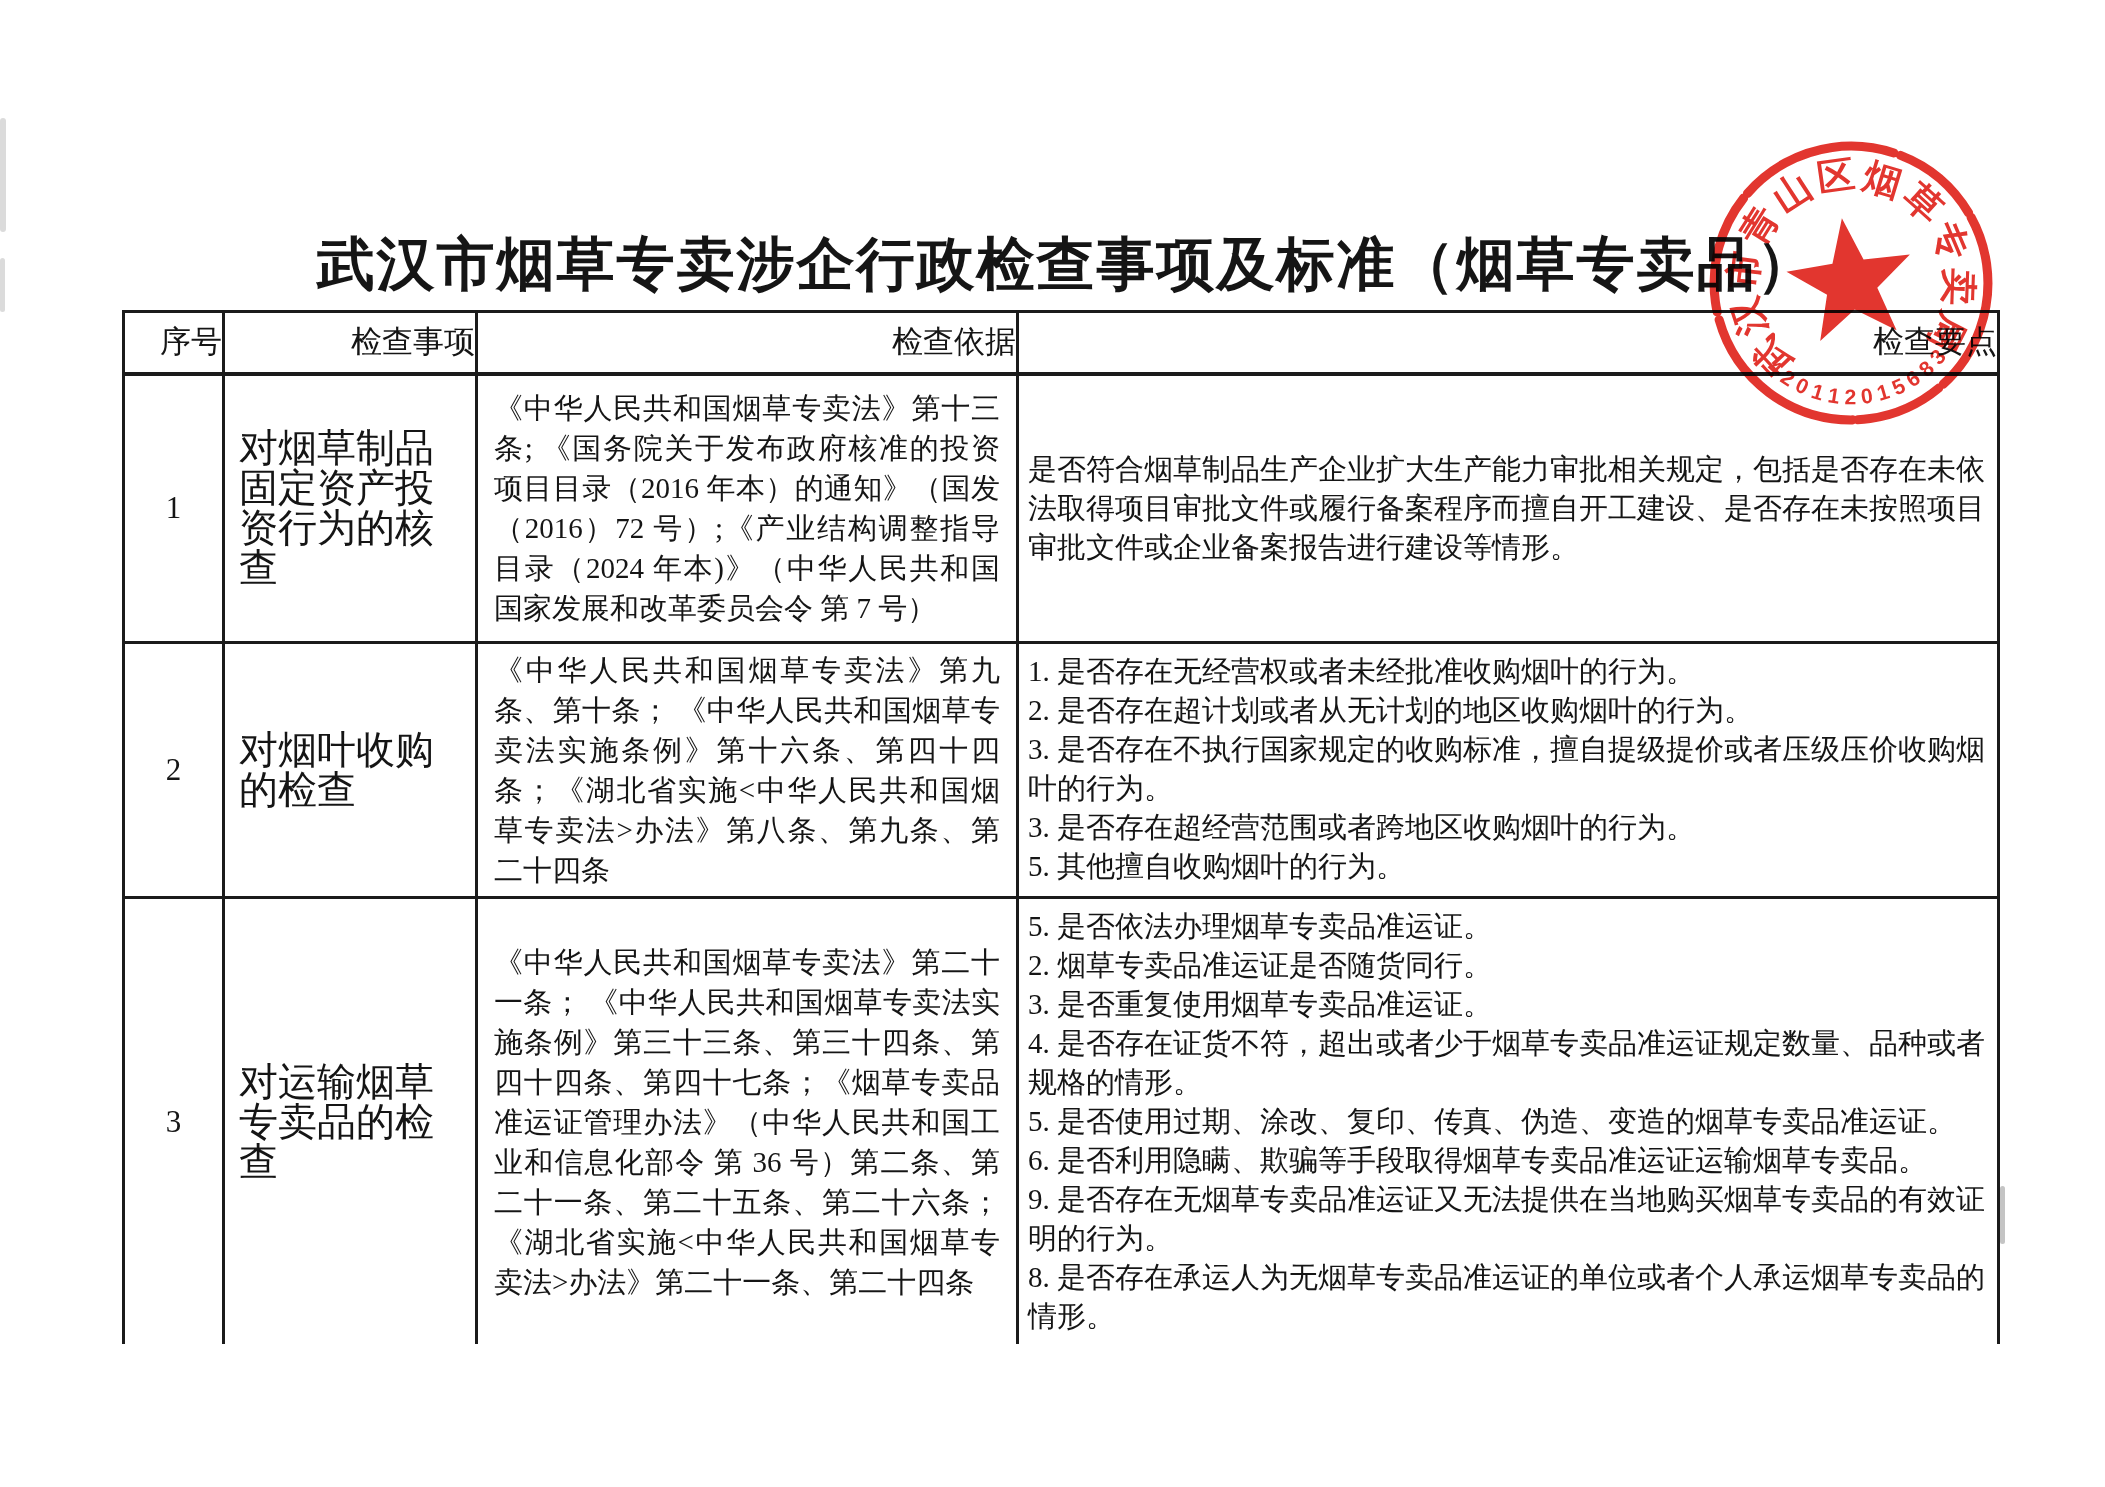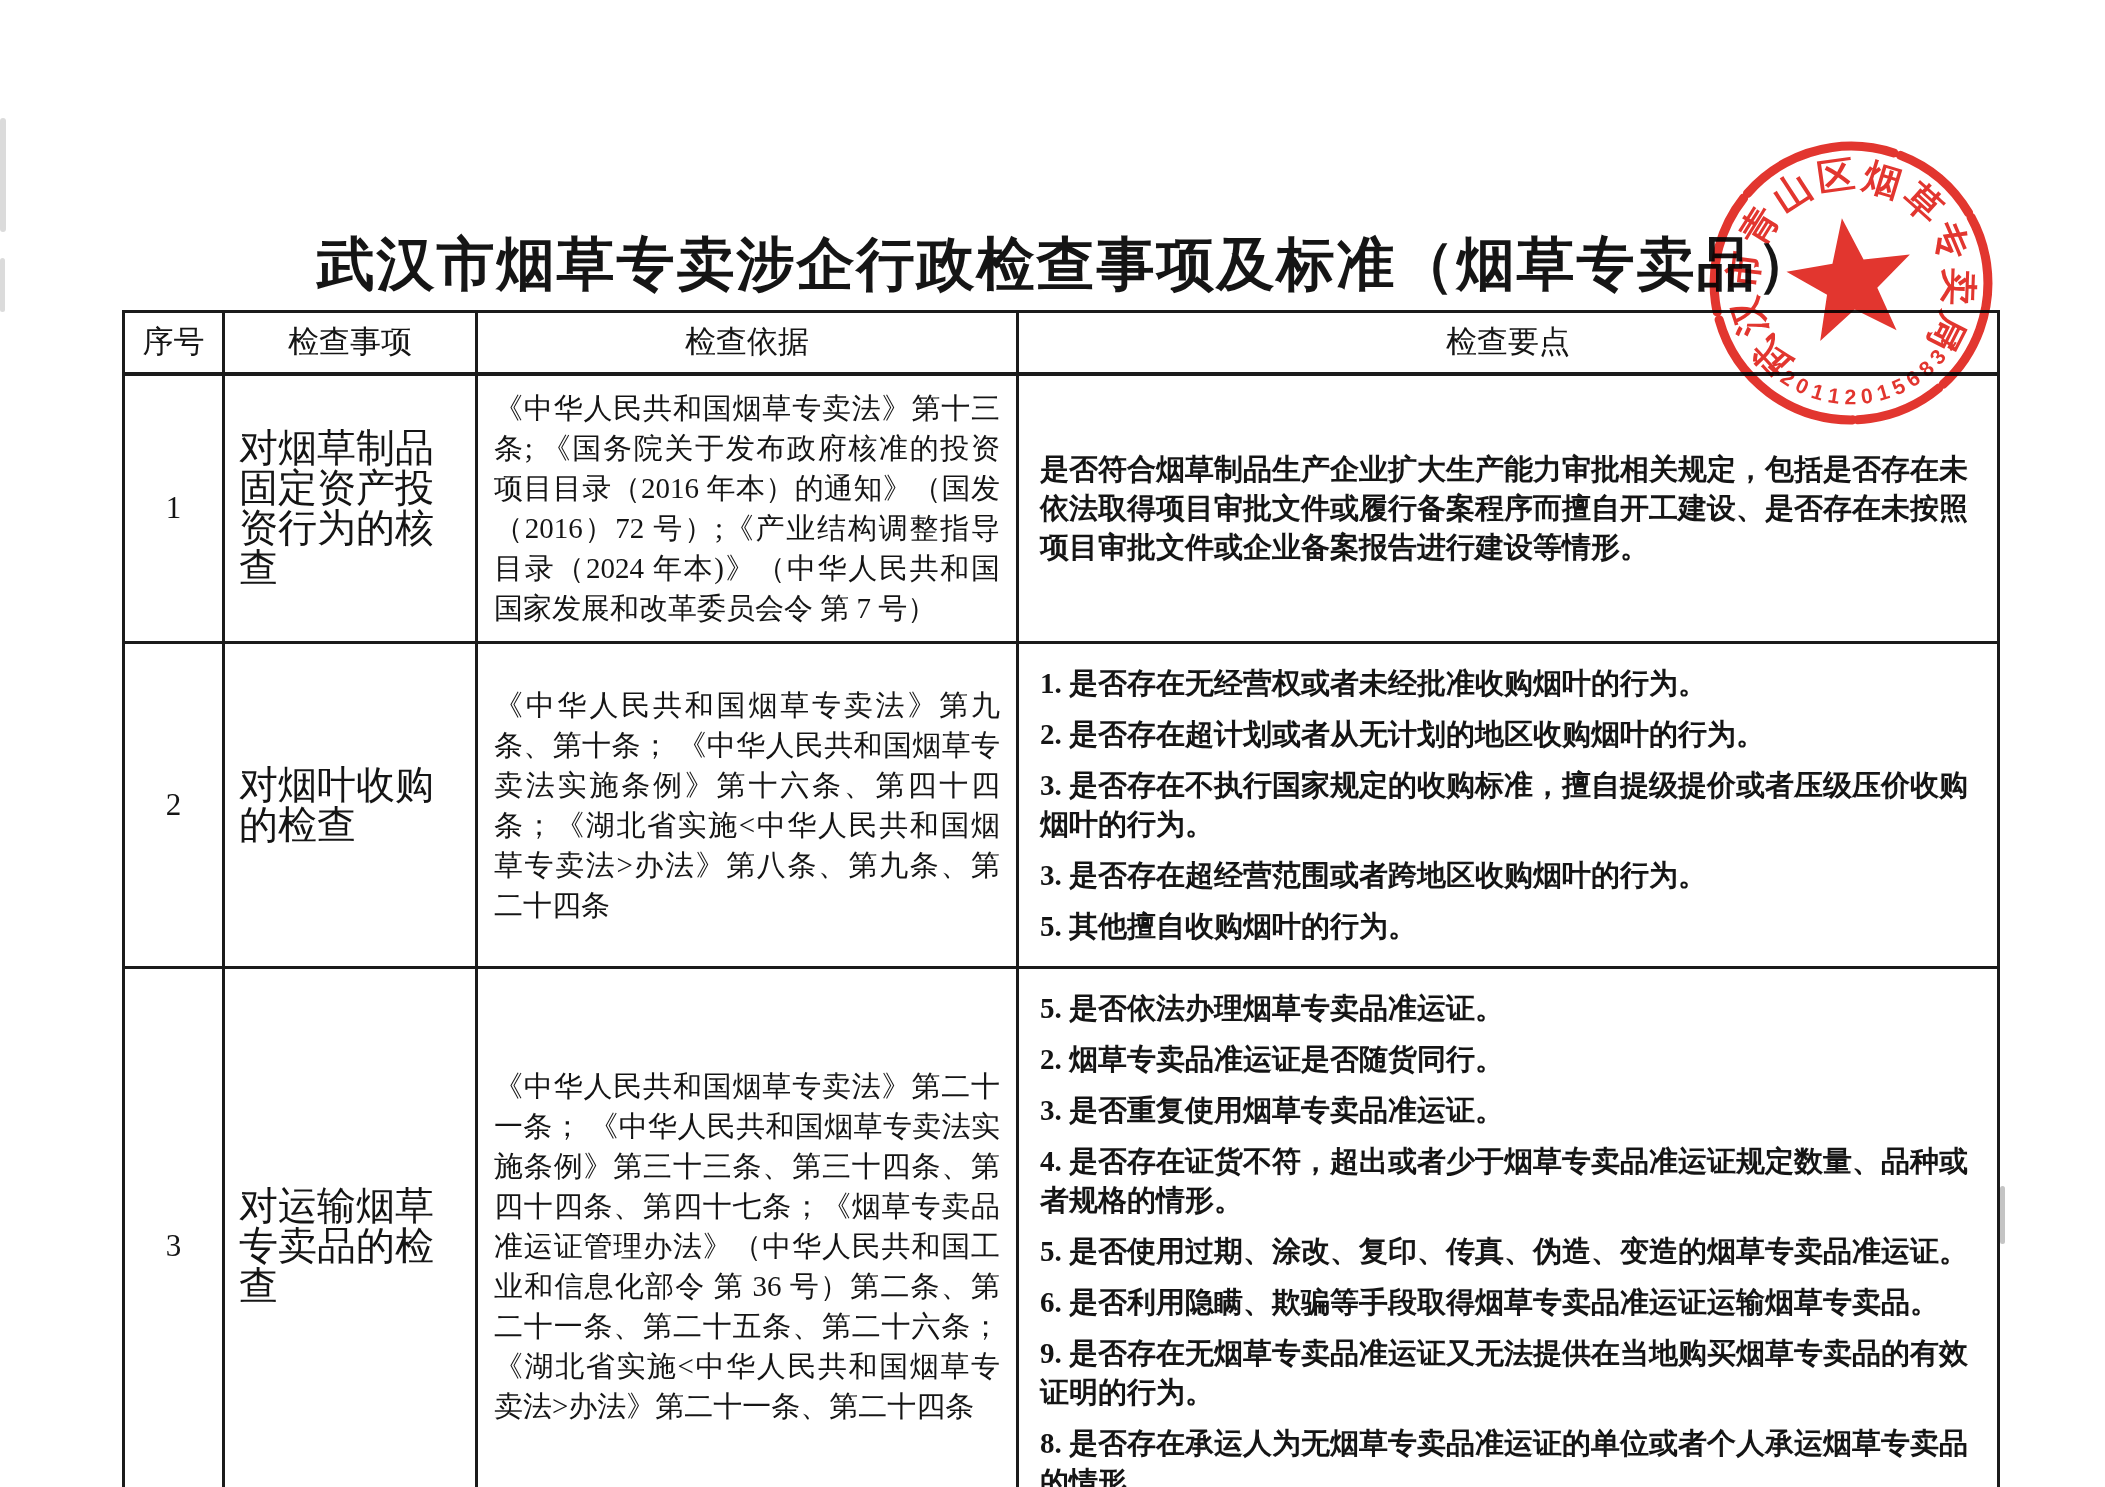--- a/index.html
+++ b/index.html
@@ -20,40 +20,40 @@
     position:absolute;left:122px;top:310px;width:1875px;
     border-collapse:collapse;table-layout:fixed;
     background:transparent;
   }
   .doc-table th,.doc-table td{
     border:3px solid #1b1b1b;
     font-weight:normal;
     box-sizing:border-box;
   }
   .doc-table th{
-    font-size:31px;text-align:center;height:62px;
+    font-size:31px;text-align:right;height:62px;
     border-bottom:4px solid #1b1b1b;
     padding:0;
   }
   .doc-table tr.r1{height:269px;}
   .doc-table tr.r2{height:249px;}
   .doc-table tr.r3{height:442px;}
   .doc-table tr.last td{border-bottom:none;}
   td.idx{text-align:center;font-size:31px;vertical-align:middle;}
   td.item{font-size:39px;line-height:40px;padding:0 14px;vertical-align:middle;}
   td.basis{
     font-size:29px;line-height:40px;padding:6px 16px;
     text-align:justify;vertical-align:middle;
   }
   td.points{
     font-size:29px;line-height:39px;padding:8px 10px 8px 9px;
     vertical-align:top;text-align:left;
   }
   td.points.pts-mid{vertical-align:middle;}
-  td.points div{margin:12px;font-weight:bold;}
+  td.points div{margin:0;}
   
   .stamp{
     position:absolute;left:1700px;top:132px;width:302px;height:302px;
     transform:rotate(-8deg);
     mix-blend-mode:multiply;opacity:.93;
     pointer-events:none;
   }
   
   .smudge{position:absolute;background:#bdbdbd;opacity:.55;border-radius:4px;}
   .smudge.s1{left:0;top:118px;width:6px;height:114px;}

